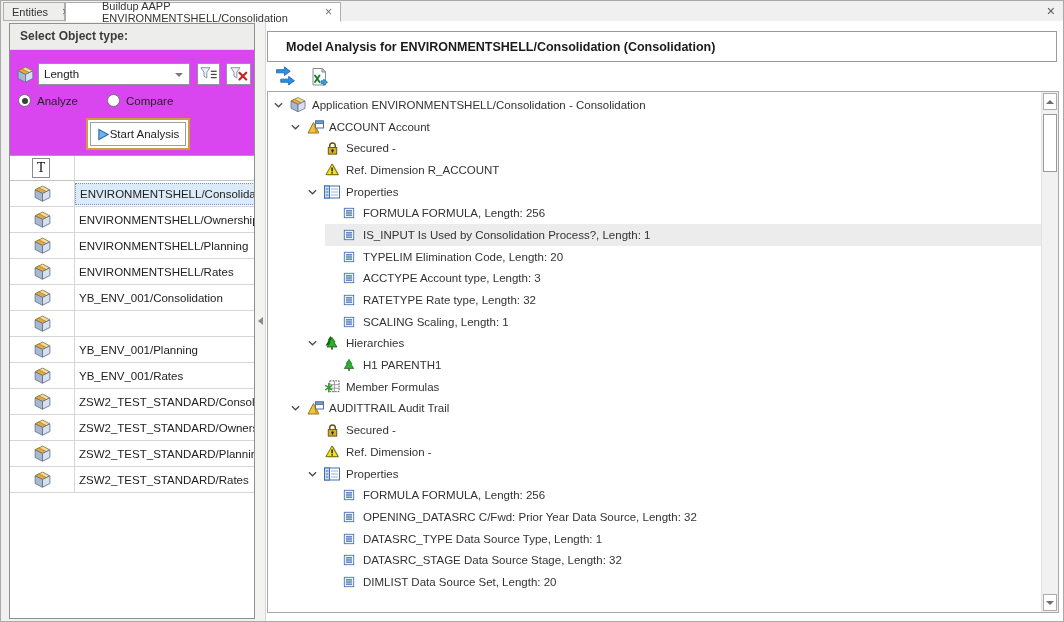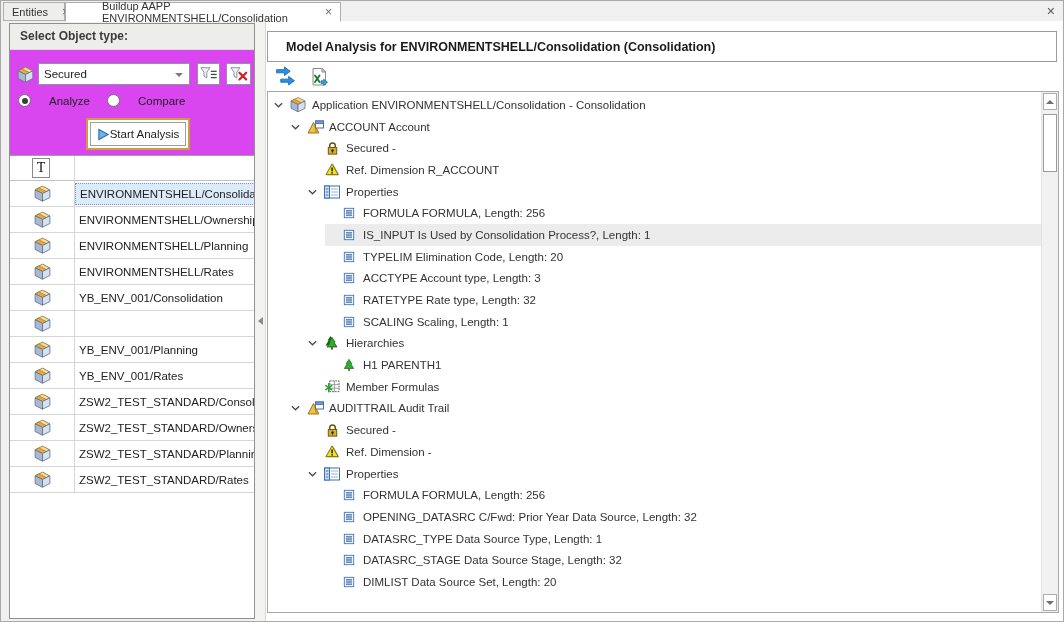--- a/index.html
+++ b/index.html
@@ -22,21 +22,21 @@
   .icn{display:inline-flex;align-items:center;justify-content:center;}
   .icn svg{display:block;}
   .obj-cube{position:absolute;left:5px;top:40px;width:21px;height:21px;}
   .combo{position:absolute;left:28px;top:39px;width:152px;height:22px;background:#fff;border:1px solid #8d97a3;
          box-sizing:border-box;display:flex;align-items:center;font-size:11.5px;color:#222;padding-left:5px;}
   .combo-arrow{position:absolute;right:6px;top:9px;width:0;height:0;border-left:4px solid transparent;
          border-right:4px solid transparent;border-top:4px solid #7a7a7a;}
   .sqbtn{position:absolute;top:39px;width:23px;height:22px;background:#fff;border:1px solid #8d97a3;
          box-sizing:border-box;display:flex;align-items:center;justify-content:center;}
   .radio-row{position:absolute;left:0;top:70px;width:100%;height:20px;font-size:11.5px;color:#222;}
-  .radio{position:absolute;display:flex;align-items:center;gap:18px;}
+  .radio{position:absolute;display:flex;align-items:center;gap:6px;}
   .rdot{width:13px;height:13px;border-radius:50%;border:1px solid #6f6f6f;background:#fff;box-sizing:border-box;
         display:flex;align-items:center;justify-content:center;}
   .rdot.on::after{content:"";width:6px;height:6px;border-radius:50%;background:#3d3d3d;}
   .startwrap{position:absolute;left:76px;top:94px;width:104px;height:32px;border:2px solid #cf9b3d;background:#fff;
              box-sizing:border-box;padding:2px;}
   .startbtn{width:100%;height:100%;border:1px solid #9aa0a6;background:#fff;box-sizing:border-box;display:flex;
             align-items:center;justify-content:center;font-size:11.5px;color:#222;cursor:default;}
 
   .ltable{position:absolute;left:0;top:131px;right:0;bottom:0;background:#fff;border-top:1px solid #a0a0a0;overflow:hidden;}
   .lhead{height:24px;border-bottom:1px solid #c4c4c4;display:flex;}
@@ -101,21 +101,21 @@
 
     <span class="icn obj-cube">
         <svg width="19" height="19" viewBox="0 0 18 18">
           <polygon points="2,5.5 9,2 16,5.5 9,9" fill="#f0dda6" stroke="#8a7a3a" stroke-width="0.8"></polygon>
           <polygon points="2,5.5 5.6,3.7 12.6,7.2 9,9" fill="#e9a83b" stroke="#9a6d10" stroke-width="0.6"></polygon>
           <polygon points="2,5.5 9,9 9,16.3 2,12.8" fill="#a9b9d2" stroke="#5f7190" stroke-width="0.8"></polygon>
           <polygon points="16,5.5 9,9 9,16.3 16,12.8" fill="#d7e0ee" stroke="#5f7190" stroke-width="0.8"></polygon>
         </svg>
       </span>
     <div class="combo">
-      <span>Secured</span>
+      <span>Length</span>
       <span class="combo-arrow"></span>
     </div>
     <div class="sqbtn" style="left:187px;">
       <span class="icn">
           <svg width="20" height="18" viewBox="0 0 22 20">
             <polygon points="2,3 12,3 8.6,8 8.6,14.5 5.4,12.3 5.4,8" fill="#eef3f8" stroke="#7d8a9a"></polygon>
             <line x1="13" y1="7" x2="19.5" y2="7" stroke="#444" stroke-width="1.4"></line>
             <line x1="13" y1="10.5" x2="19.5" y2="10.5" stroke="#444" stroke-width="1.4"></line>
             <line x1="13" y1="14" x2="19.5" y2="14" stroke="#444" stroke-width="1.4"></line>
           </svg>

